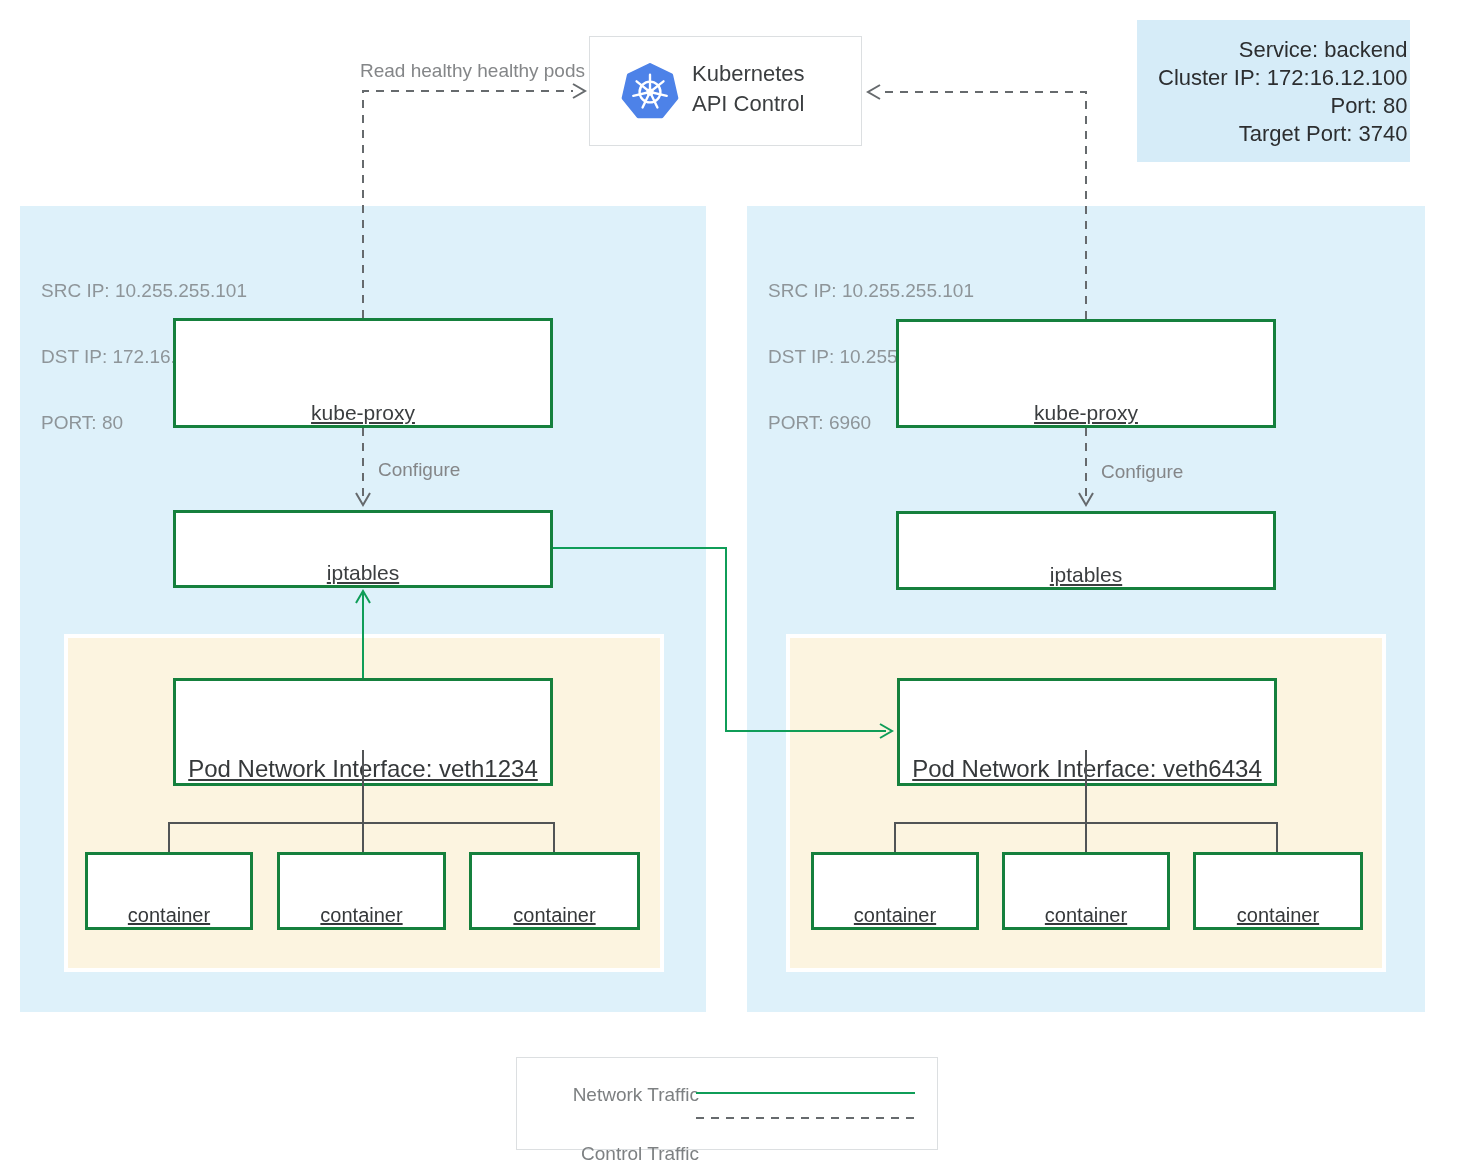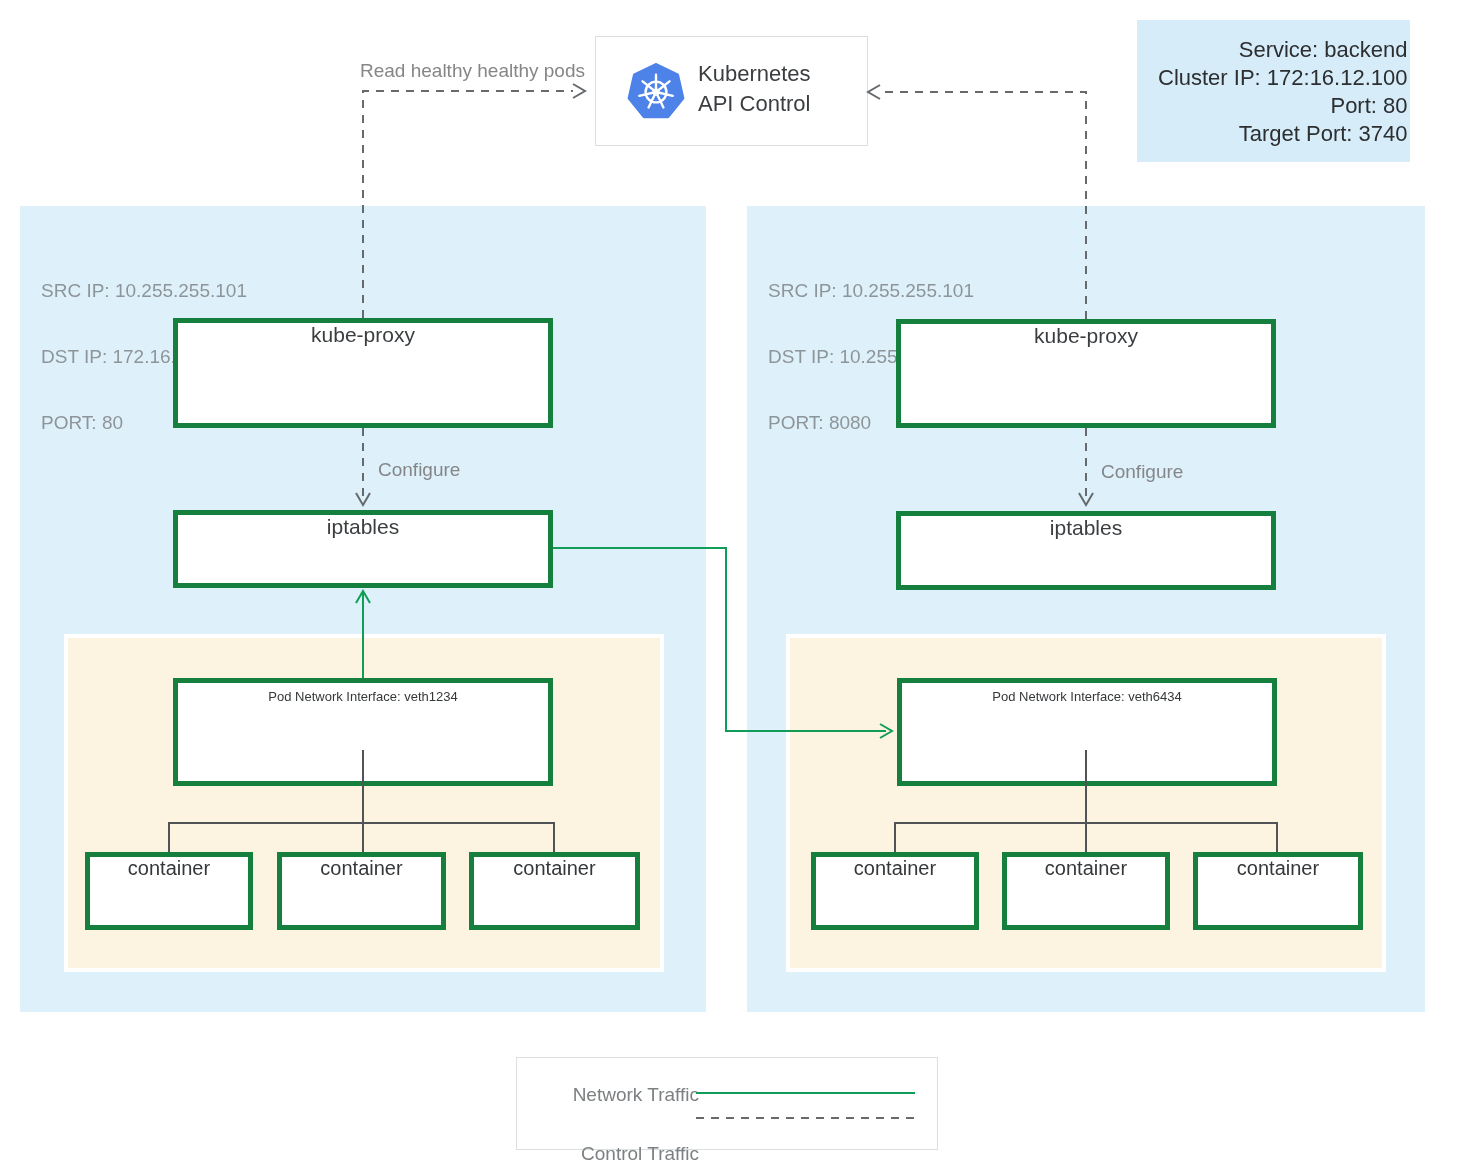--- a/index.html
+++ b/index.html
@@ -2,35 +2,35 @@
 <html style="--k8s-blue: #4d82e8; --network-green: #0f9d58; --node-bg: #def1fa; --service-bg: #d6ecf8; --pod-bg: #fcf4e0;"><head>
 <meta charset="utf-8">
 <style>
   html,body{margin:0;padding:0;background:#ffffff;}
   .canvas{
     position:relative;width:1472px;height:1172px;background:#fff;
     font-family:"Liberation Sans", sans-serif;overflow:hidden;
   }
   .abs{position:absolute;}
   .box{
-    position:absolute;background:#fff;border:5px solid #15803d;
-    display:flex;align-items:flex-start;justify-content:center;
-    color:#3b3e40;box-sizing:border-box;
+    position:absolute;background:#fff;border:3px solid #15803d;
+    display:flex;align-items:flex-end;justify-content:center;
+    color:#3b3e40;box-sizing:border-box;text-decoration:underline;
   }
   .box-label{font-size:21px;color:#3b3e40;}
   .node{
     position:absolute;background:var(--node-bg,#def1fa);
   }
   .node-header{
     position:absolute;font-size:19px;line-height:22px;color:#8e9599;white-space:pre;
   }
   .pod{
     position:absolute;background:var(--pod-bg,#fcf4e0);border:4px solid #ffffff;box-sizing:border-box;
   }
-  .iface-text{font-size:13px;line-height:28px;text-align:center;color:#35383a;}
+  .iface-text{font-size:24px;line-height:28px;text-align:center;color:#35383a;}
   .container-box{font-size:20px;color:#35383a;}
   .service-box{
     position:absolute;background:var(--service-bg,#d6ecf8);
     font-size:22px;line-height:28px;color:#2c2e30;
   }
   .service-box .inner{position:absolute;left:21px;top:16px;}
   .api-box{
     position:absolute;background:#fff;border:1px solid #dcdfe1;box-sizing:border-box;
   }
   .api-title{
@@ -58,21 +58,21 @@
 
   <div class="node-header" style="left:41px;top:236px;">
     <div>SRC IP: 10.255.255.101</div>
     <div>DST IP: 172.16.12.100</div>
     <div>PORT: 80</div>
   </div>
 
   <div class="node-header" style="left:768px;top:236px;">
     <div>SRC IP: 10.255.255.101</div>
     <div>DST IP: 10.255.255.202</div>
-    <div>PORT: 8080</div>
+    <div>PORT: 6960</div>
   </div>
 
   <div class="pod" style="left:64px;top:634px;width:600px;height:338px;"></div>
   <div class="pod" style="left:786px;top:634px;width:600px;height:338px;"></div>
 
   <div class="box" style="left:173px;top:318px;width:380px;height:110px;">
     <span class="box-label">kube-proxy</span>
   </div>
   <div class="box" style="left:896px;top:319px;width:380px;height:109px;">
     <span class="box-label">kube-proxy</span>
@@ -109,21 +109,21 @@
   <div class="box container-box" style="left:811px;top:852px;width:168px;height:78px;">
     <span>container</span>
   </div>
   <div class="box container-box" style="left:1002px;top:852px;width:168px;height:78px;">
     <span>container</span>
   </div>
   <div class="box container-box" style="left:1193px;top:852px;width:170px;height:78px;">
     <span>container</span>
   </div>
 
-  <div class="api-box" style="left:589px;top:36px;width:273px;height:110px;margin-left:6px;">
+  <div class="api-box" style="left:589px;top:36px;width:273px;height:110px;">
     <svg class="abs" style="left:31px;top:26px;" width="58" height="58" viewBox="0 0 64 64">
       <polygon points="32,2 55.5,13.3 61.3,38.7 45,59 19,59 2.7,38.7 8.5,13.3" fill="var(--k8s-blue,#4d82e8)" stroke="var(--k8s-blue,#4d82e8)" stroke-width="4" stroke-linejoin="round"></polygon>
       <g stroke="#ffffff" stroke-width="2.6" stroke-linecap="round">
         <line x1="32" y1="32" x2="32" y2="13"></line>
         <line x1="32" y1="32" x2="46.9" y2="20.2"></line>
         <line x1="32" y1="32" x2="50.5" y2="36.2"></line>
         <line x1="32" y1="32" x2="40.2" y2="49.1"></line>
         <line x1="32" y1="32" x2="23.8" y2="49.1"></line>
         <line x1="32" y1="32" x2="13.5" y2="36.2"></line>
         <line x1="32" y1="32" x2="17.2" y2="20.2"></line>

